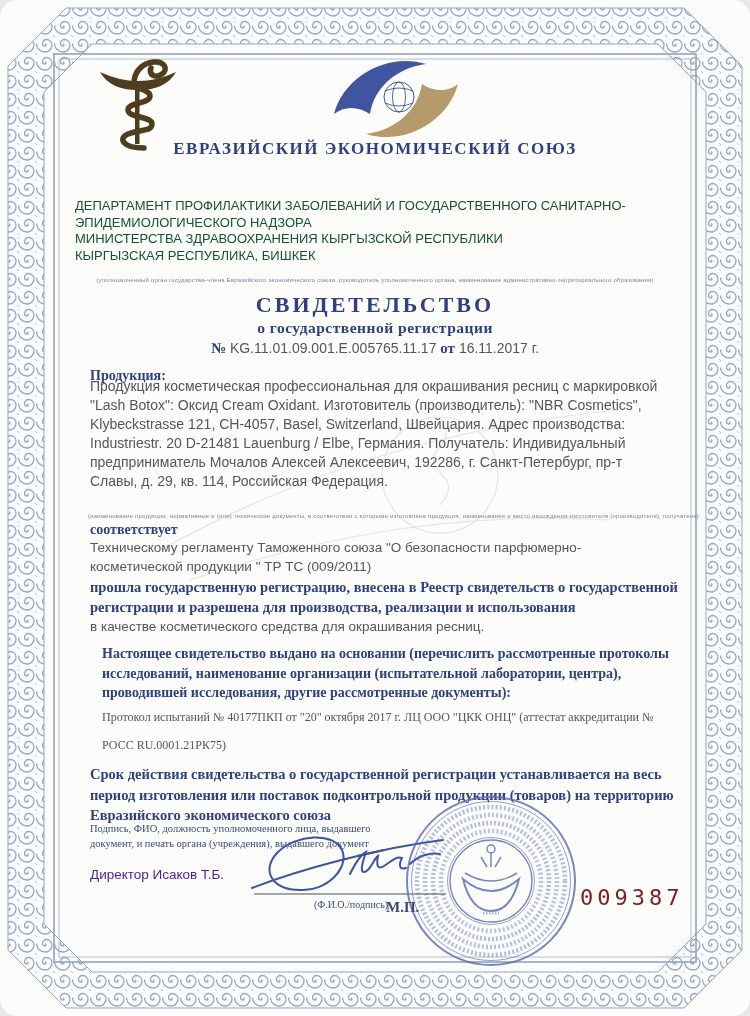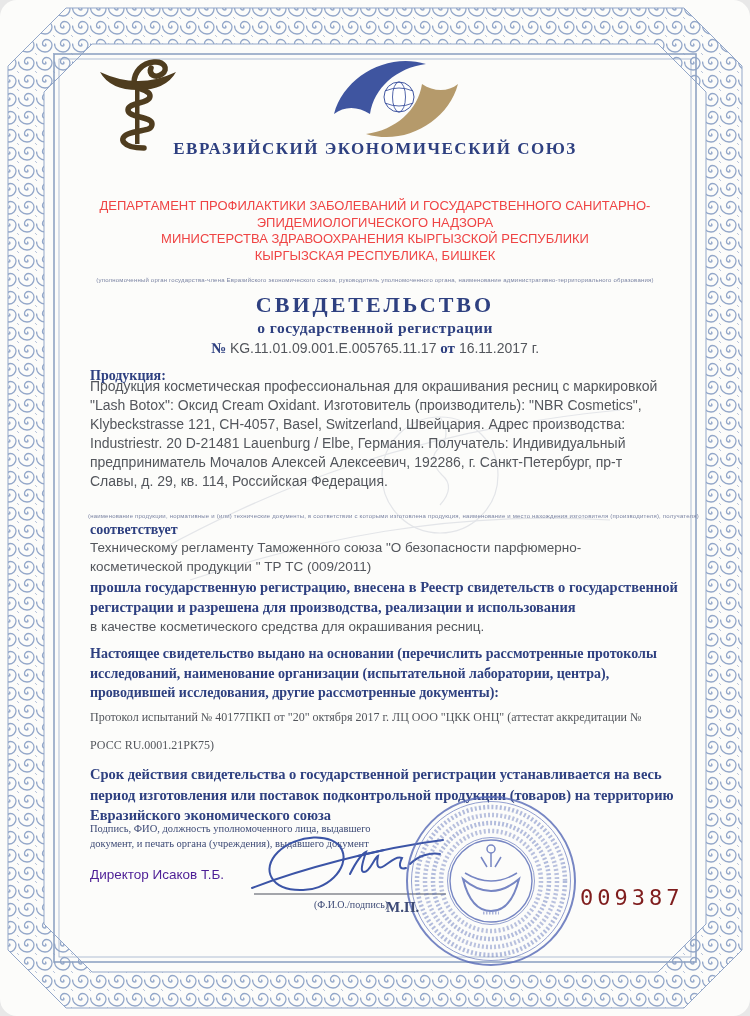--- a/index.html
+++ b/index.html
@@ -8,39 +8,39 @@
     position:relative; width:750px; height:1016px;
     background:#fcfcfa; overflow:hidden; margin:0 auto;
     font-family:"Liberation Sans", sans-serif;
     border-radius:17px;
   }
   .abs { position:absolute; }
   .center { text-align:center; width:100%; left:0; }
   .navy-serif { font-family:"Liberation Serif", serif; color:#2e4080; font-weight:bold; }
   .body-gray { color:#53565c; }
   .union-name { top:139px; font-size:17px; letter-spacing:1.5px; }
-  .authority { top:198px; left:75px; width:600px; text-align:center;
-               font-size:13px; line-height:16.5px; color:#ef4444; }
+  .authority { top:198px; left:75px; width:600px; 
+               font-size:13px; line-height:16.5px; color:#14532d; }
   .tiny-caption { font-size:6px; color:#7b84a3; white-space:nowrap; letter-spacing:.2px; }
   .cap-auth { top:277px; text-align:center; }
   .doc-title { top:292px; font-size:22px; letter-spacing:3px; }
   .doc-subtitle { top:319px; font-size:15.5px; letter-spacing:.5px; }
   .number-line { top:340px; font-size:14px; }
   .number-line .sans { font-family:"Liberation Sans",sans-serif; font-weight:normal; color:#53565c; }
   .number-line .serif-b { font-family:"Liberation Serif",serif; font-weight:bold; color:#2e4080; font-size:15px; }
   .product-label { top:368px; left:90px; font-size:14px; }
   .product-text { top:377px; left:90px; width:572px; font-size:14px; line-height:19px; }
   .cap-prod { top:513px; left:88px; }
   .compliance-label { top:522px; left:90px; font-size:14px; }
   .compliance-text { top:538px; left:90px; width:572px; font-size:13.5px; line-height:19px; }
   .registration { top:577px; left:90px; width:590px; }
   .registration .b { font-family:"Liberation Serif",serif; font-weight:bold; color:#2e4080;
                      font-size:14.5px; line-height:20px; }
   .registration .n { font-size:13.5px; line-height:20px; }
-  .basis { top:644px; left:90px; width:582px; }
+  .basis { top:644px; left:102px; width:582px; }
   .basis .b { font-family:"Liberation Serif",serif; font-weight:bold; color:#2e4080;
               font-size:14px; line-height:19.5px; }
   .basis .n { font-size:12px; line-height:28px;font-family:Liberation Serif, serif; }
   .validity { top:764px; left:90px; width:598px; font-size:14.5px; line-height:20.5px; }
   .sig-note { top:822px; left:90px; width:292px; font-family:"Liberation Serif",serif;
               font-size:10.5px; line-height:14.5px; color:#3d4a75; }
   .director { top:867px; left:90px; font-size:13.5px; color:#4c1d95; }
   .sig-caption { top:899px; left:286px; width:130px; text-align:center;
                  font-family:"Liberation Serif",serif; font-size:10px; color:#3d4a75; }
   .mp-label { top:899px; left:386px; font-family:"Liberation Serif",serif;

